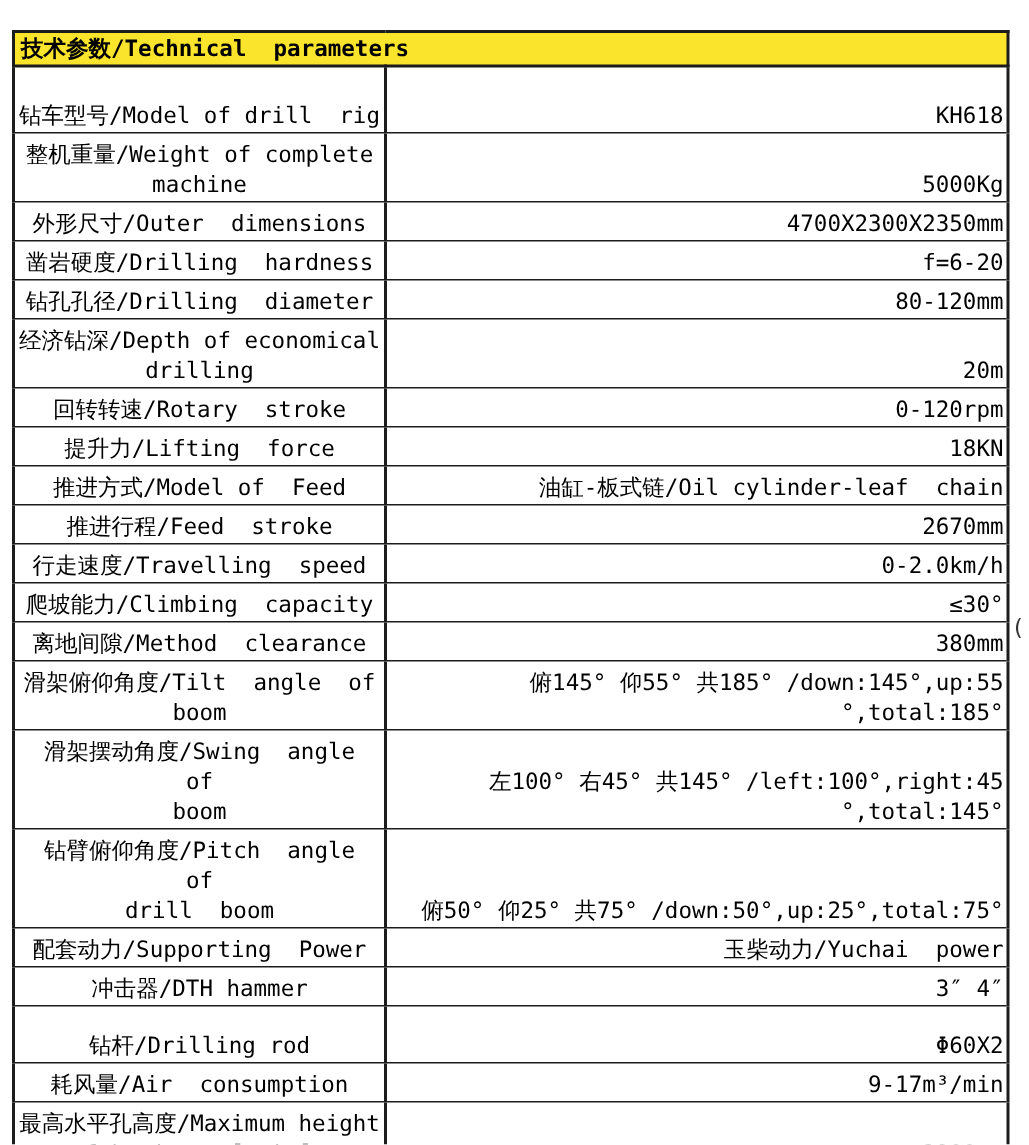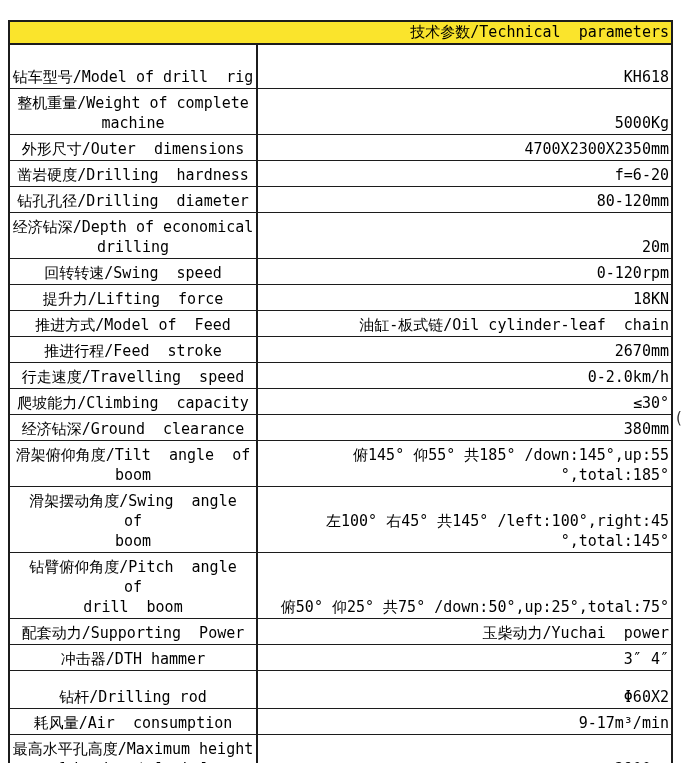--- a/index.html
+++ b/index.html
@@ -29,26 +29,26 @@
     top: 20px;
     width: 665px;
     border-collapse: collapse;
     table-layout: fixed;
     border: 2px solid var(--border-color);
   }
   col.c1 { width: 248px; }
   th.banner {
     background: var(--header-yellow);
     border: 2px solid var(--border-color);
-    font-weight: normal;
-    text-align: right;
+    font-weight: bold;
+    text-align: left;
     font-size: 15px;
     line-height: 20px;
     height: 20px;
-    padding: 0 2px 1px 16px;
+    padding: 0 2px 1px 4px;
     white-space: pre-wrap;
   }
   td {
     border: solid var(--border-color);
     border-width: 1px 2px;
     vertical-align: bottom;
     font-size: 15px;
     line-height: 20px;
     padding: 4px 2px 1px 2px;
     white-space: pre-wrap;
@@ -104,21 +104,21 @@
         <tr>
           <td class="label">钻孔孔径/Drilling  diameter</td>
           <td class="value">80-120mm</td>
         </tr>
         <tr>
           <td class="label">经济钻深/Depth of economical
 drilling</td>
           <td class="value">20m</td>
         </tr>
         <tr>
-          <td class="label">回转转速/Swing  speed</td>
+          <td class="label">回转转速/Rotary  stroke</td>
           <td class="value">0-120rpm</td>
         </tr>
         <tr>
           <td class="label">提升力/Lifting  force</td>
           <td class="value">18KN</td>
         </tr>
         <tr>
           <td class="label">推进方式/Model of  Feed</td>
           <td class="value">油缸-板式链/Oil cylinder-leaf  chain</td>
         </tr>
@@ -128,21 +128,21 @@
         </tr>
         <tr>
           <td class="label">行走速度/Travelling  speed</td>
           <td class="value">0-2.0km/h</td>
         </tr>
         <tr>
           <td class="label">爬坡能力/Climbing  capacity</td>
           <td class="value">≤30°</td>
         </tr>
         <tr>
-          <td class="label">经济钻深/Ground  clearance</td>
+          <td class="label">离地间隙/Method  clearance</td>
           <td class="value">380mm</td>
         </tr>
         <tr>
           <td class="label">滑架俯仰角度/Tilt  angle  of
 boom</td>
           <td class="value">俯145° 仰55° 共185° /down:145°,up:55
 °,total:185°</td>
         </tr>
         <tr>
           <td class="label">滑架摆动角度/Swing  angle  of

